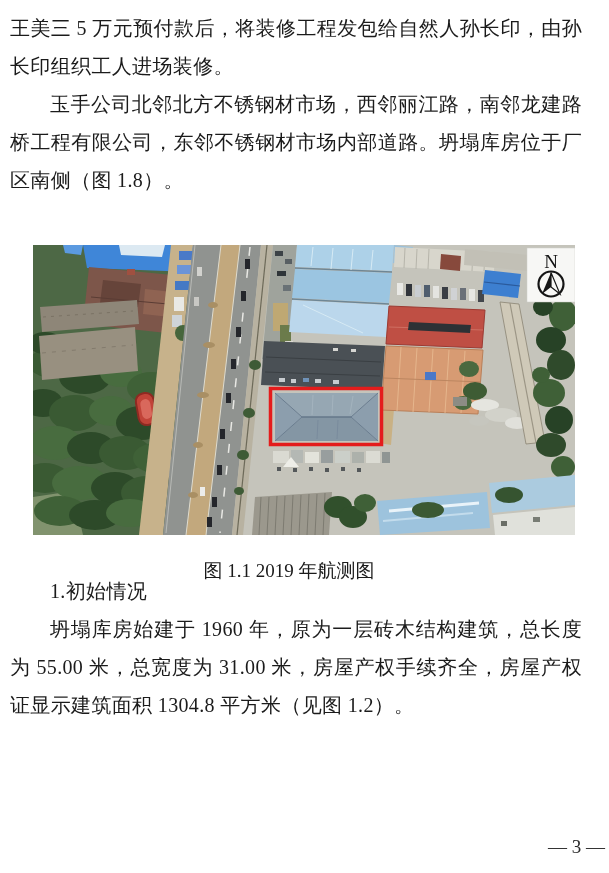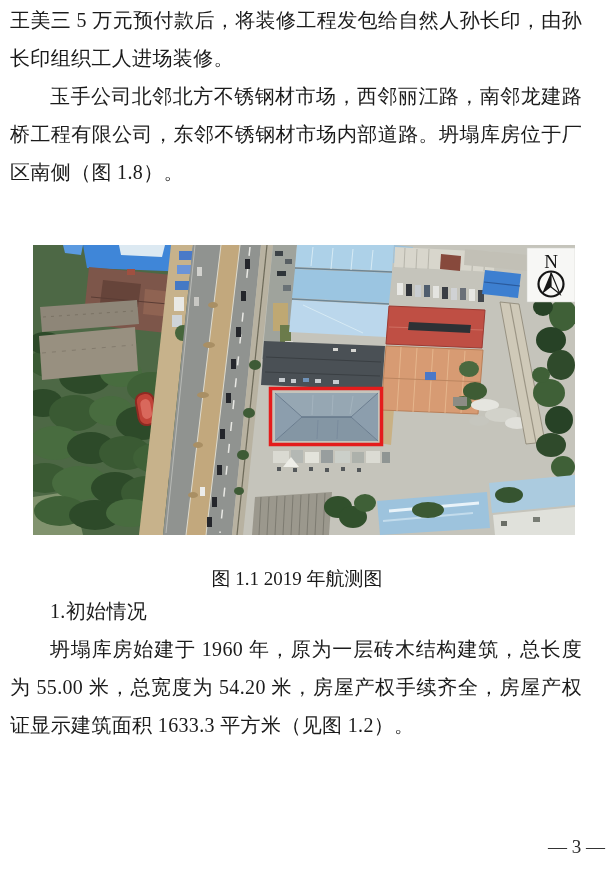--- a/index.html
+++ b/index.html
@@ -5,28 +5,28 @@
   html,body{margin:0;padding:0;background:#ffffff;}
   .page{
     position:relative;width:609px;height:873px;background:#ffffff;overflow:hidden;
     font-family:"Liberation Serif","DejaVu Serif",serif;color:#1b1b1b;
   }
   .textblock{
     position:absolute;left:10px;width:572px;
     font-size:20px;line-height:38px;letter-spacing:0.35px;
     text-align:justify;
   }
-  #tb-top{top:1px;}
-  #tb-bottom{top:592px;}
+  #tb-top{top:9px;}
+  #tb-bottom{top:572px;}
   .textblock p{margin:0;padding:0;}
   .indent{text-indent:2em;}
   .heading{font-weight:bold;}
   .caption{
     position:absolute;top:549px;left:0;width:562px;text-align:center;
-    font-size:19px;line-height:28px;margin:16px;color:#1b1b1b;
+    font-size:19px;line-height:28px;margin:8px;color:#1b1b1b;
   }
   .fig{position:absolute;left:33px;top:245px;width:542px;height:290px;}
   .fig svg{display:block;width:542px;height:290px;}
   .pagenum{
     position:absolute;top:836px;right:4px;font-size:19px;line-height:22px;
     color:#2a2a2a;white-space:pre;
   }
 </style>
 </head>
 <body>
@@ -289,18 +289,18 @@
         <polygon points="518,27.5 509,49 518,42" fill="#151515"></polygon>
         <polygon points="518,27.5 527,49 518,42" fill="#f7f7f5" stroke="#151515" stroke-width="1.2"></polygon>
       </g>
     </svg>
   </div>
 
   <p class="caption">图 1.1 2019 年航测图</p>
 
   <div class="textblock" id="tb-bottom">
     <p class="indent">1.初始情况</p>
-    <p class="indent">坍塌库房始建于 1960 年，原为一层砖木结构建筑，总长度为 55.00 米，总宽度为 54.20 米，房屋产权手续齐全，房屋产权证显示建筑面积 1633.3 平方米（见图 1.2）。</p>
+    <p class="indent">坍塌库房始建于 1960 年，原为一层砖木结构建筑，总长度为 55.00 米，总宽度为 31.00 米，房屋产权手续齐全，房屋产权证显示建筑面积 1304.8 平方米（见图 1.2）。</p>
   </div>
 
   <div class="pagenum">— 3 —</div>
 
 </div>
 
 </body></html>

